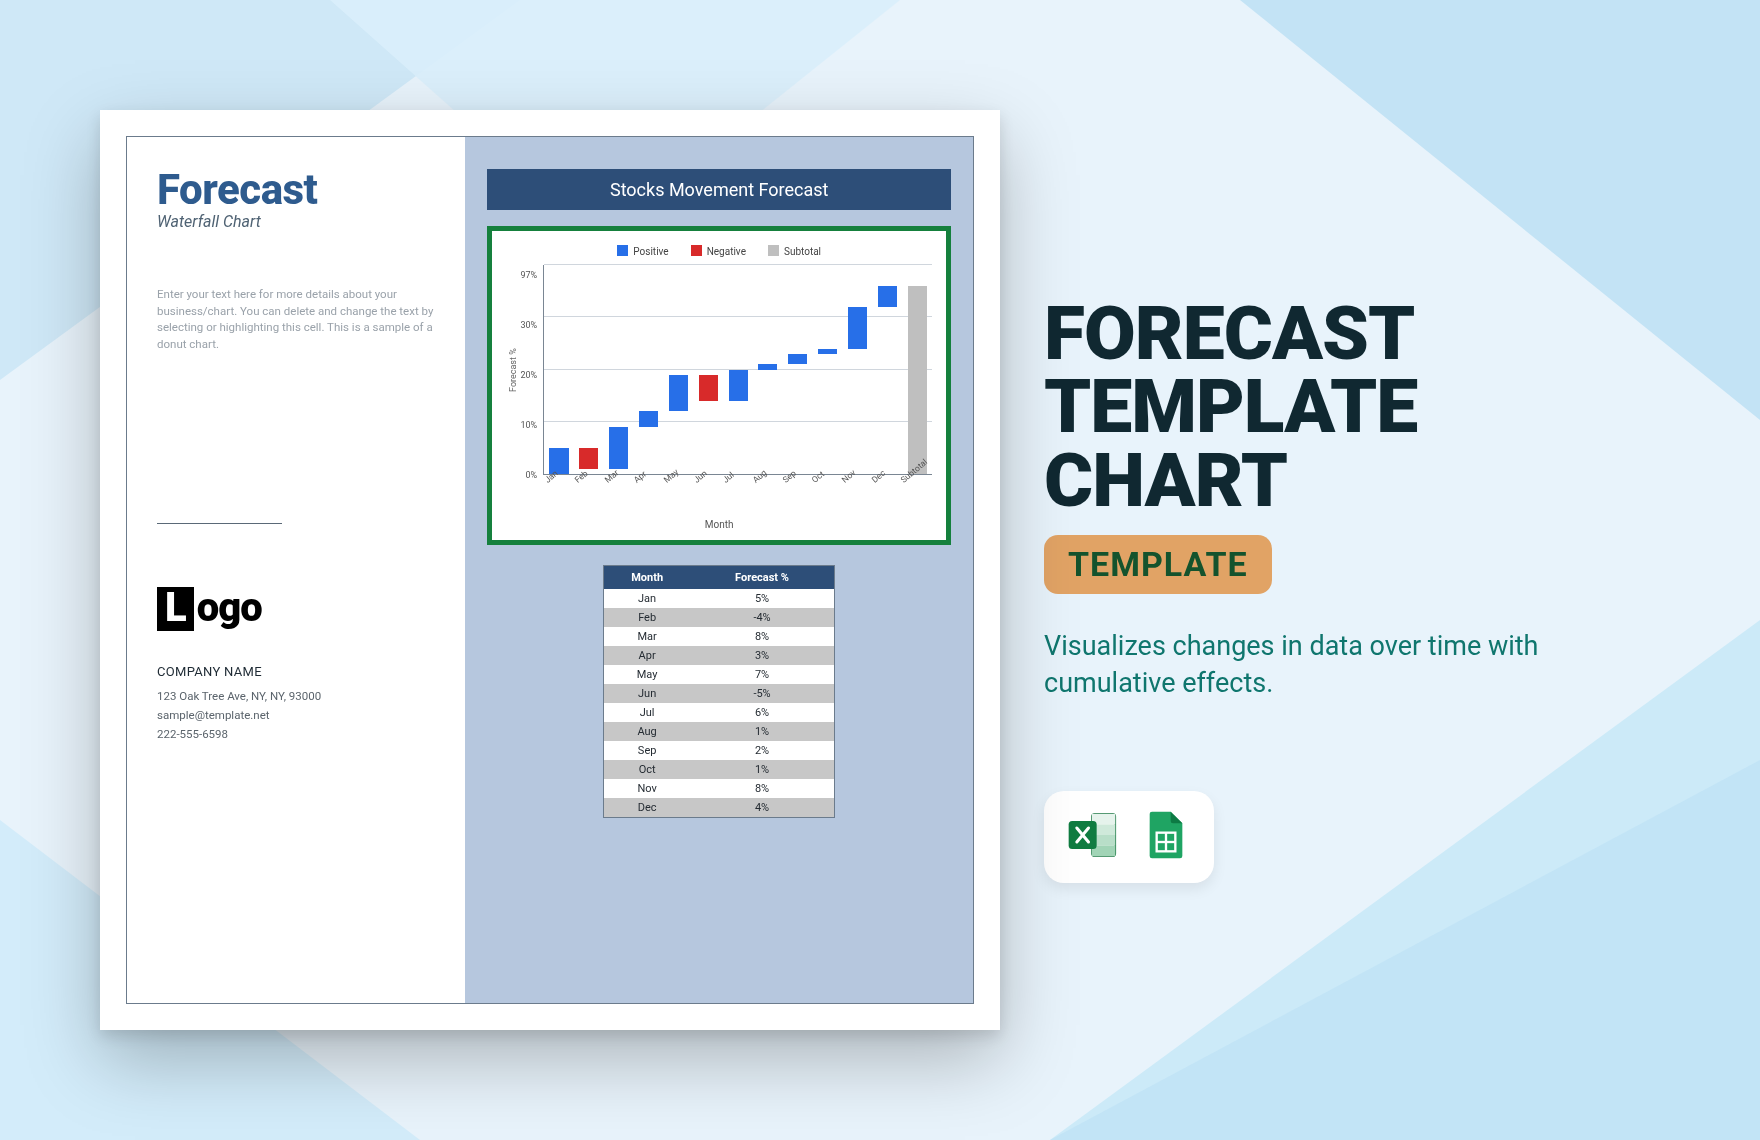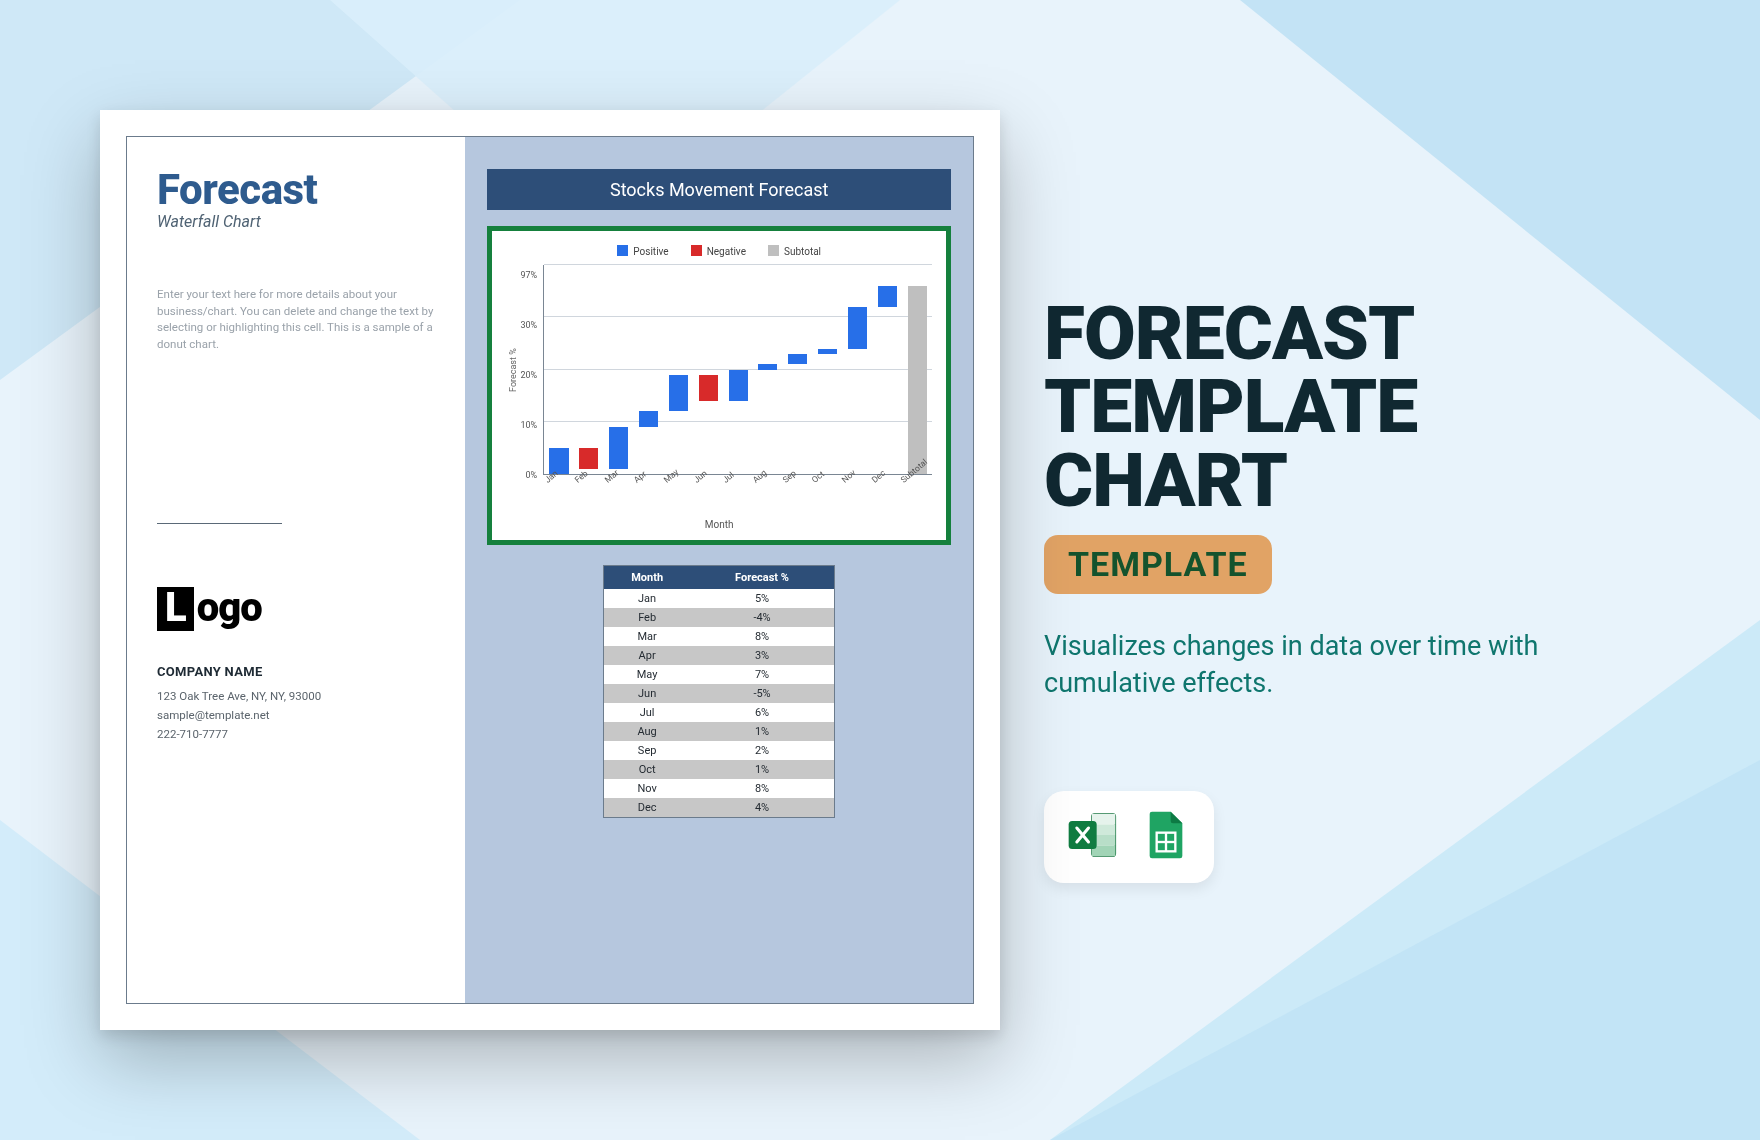--- a/index.html
+++ b/index.html
@@ -97,21 +97,21 @@
     line-height: 1.05;
   }
   .company-info {
     margin-top: 30px;
     font-size: 11.5px;
     color: #5b646c;
     line-height: 1.65;
   }
   .company-name {
     font-size: 13px;
-    font-weight: 700;
+    font-weight: 400;
     color: #1e2a34;
     letter-spacing: 0.3px;
     margin-bottom: 5px;
   }
 
   
   .chart-header {
     background: #2d4e78;
     color: #fff;
     text-align: center;
@@ -304,21 +304,21 @@
         <div class="divider"></div>
         <div class="logo-block">
           <div class="logo-mark">
             <span class="logo-l">L</span>
             <span>ogo</span>
           </div>
           <div class="company-info">
             <div class="company-name">COMPANY NAME</div>
             <div>123 Oak Tree Ave, NY, NY, 93000</div>
             <div>sample@template.net</div>
-            <div>222-710-7777</div>
+            <div>222-555-6598</div>
           </div>
         </div>
       </div>
 
       <div class="right-col">
         <div class="chart-header">Stocks Movement Forecast</div>
 
         <div class="chart-box">
           <div class="legend">
             <div><span class="sw sw-pos"></span><span>Positive</span></div>

